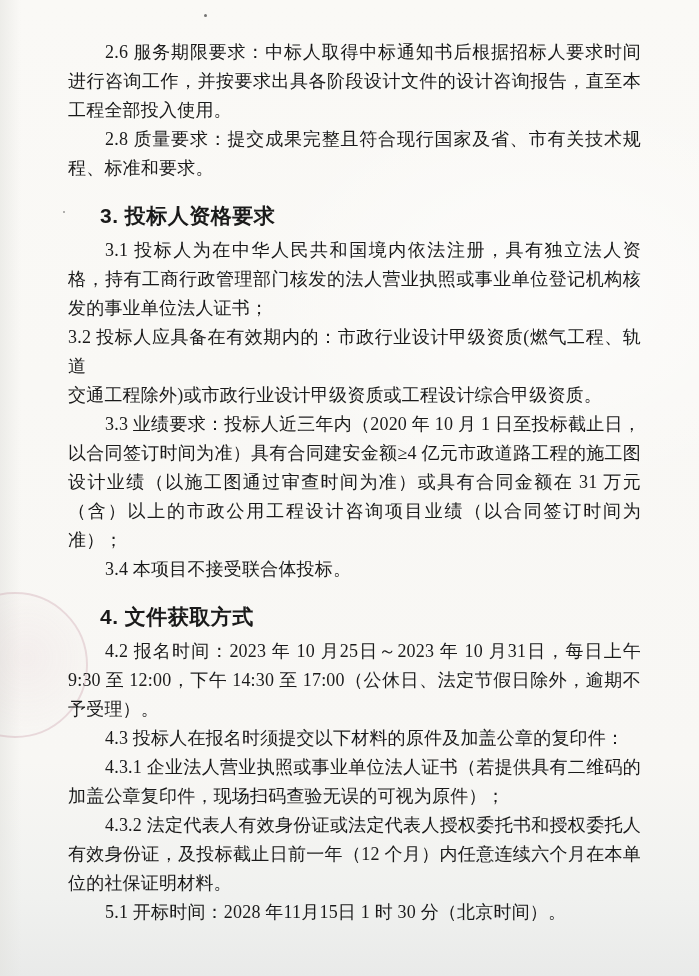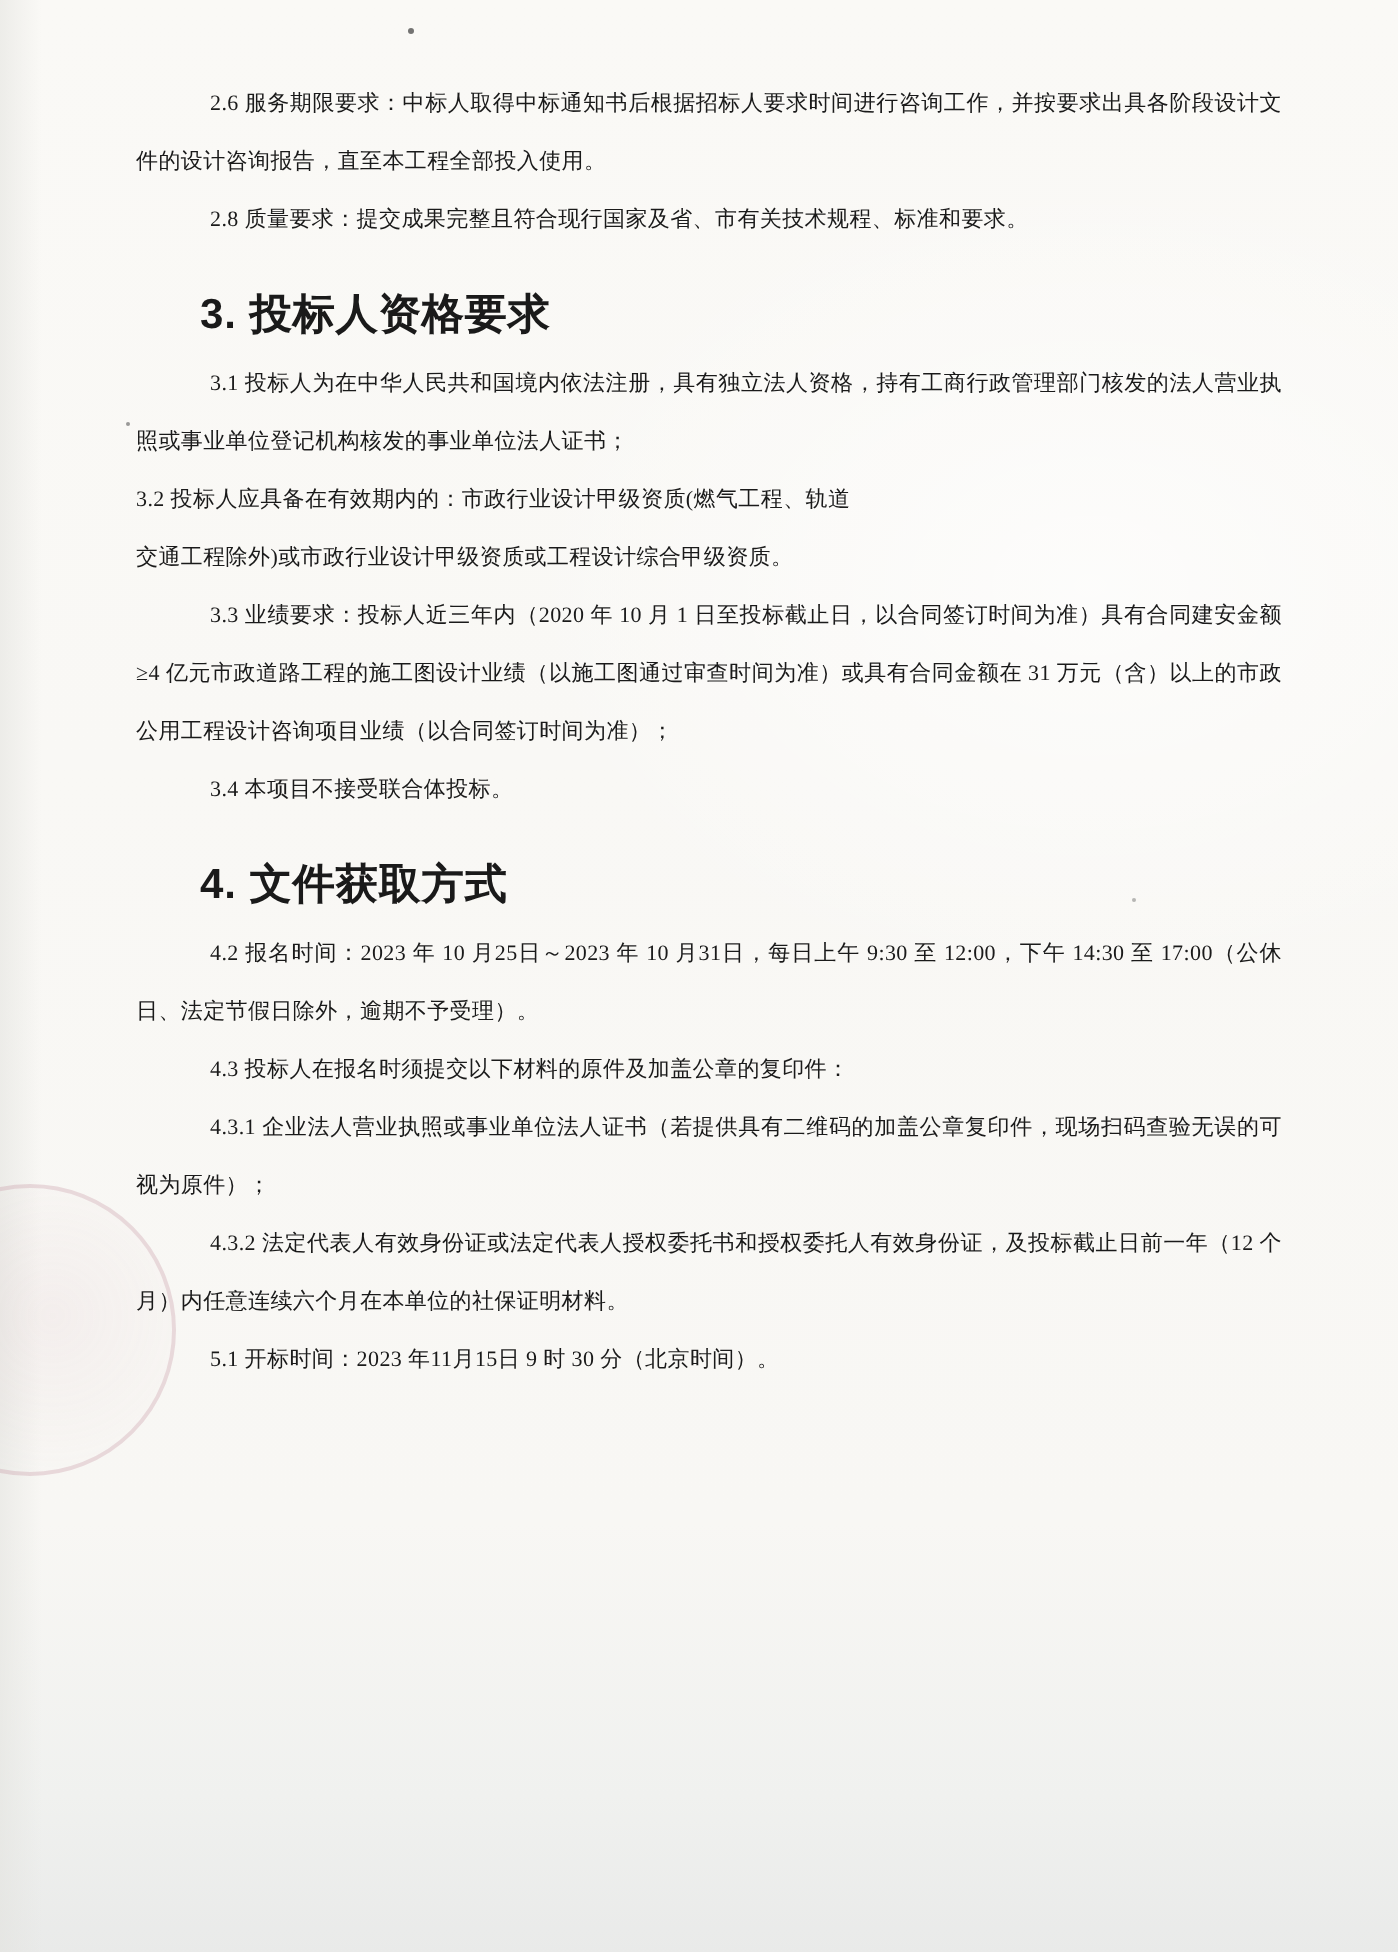--- a/index.html
+++ b/index.html
@@ -21,21 +21,21 @@
       linear-gradient(180deg, #faf9f6 0%, #f8f7f4 78%, #f0f1ef 92%, #e9eae9 100%);
   }
   .content {
     position: absolute;
     left: 68px;
     top: 38px;
     width: 573px;
   }
   .para {
     margin: 0;
-    font-size: 11px;
+    font-size: 18px;
     line-height: 29px;
     text-align: justify;
     text-indent: 37px;
     letter-spacing: 0.2px;
   }
   .para .b { font-weight: normal; }
   .noindent { text-indent: 0; }
   .heading {
     font-family: "Liberation Sans", "DejaVu Sans", sans-serif;
     font-size: 21px;
@@ -85,15 +85,15 @@
     <p class="para"><span>3.1 投标人为在中华人民共和国境内依法注册，具有独立法人资格，持有工商行政管理部门核发的法人营业执照或事业单位登记机构核发的事业单位法人证书；</span></p>
     <p class="para noindent"><span>3.2 投标人应具备在有效期内的：市政行业设计甲级资质(燃气工程、轨道</span></p>
     <p class="para noindent"><span>交通工程除外)或市政行业设计甲级资质或工程设计综合甲级资质。</span></p>
     <p class="para"><span>3.3 业绩要求：投标人近三年内（2020 年 10 月 1 日至投标截止日，以合同签订时间为准）具有合同建安金额≥4 亿元市政道路工程的施工图设计业绩（以施工图通过审查时间为准）或具有合同金额在 31 万元（含）以上的市政公用工程设计咨询项目业绩（以合同签订时间为准）；</span></p>
     <p class="para"><span>3.4 本项目不接受联合体投标。</span></p>
     <h2 class="heading"><span class="b">4. 文件获取方式</span></h2>
     <p class="para"><span>4.2 报名时间：2023 年 10 月</span><span class="b">25</span><span>日～2023 年 10 月</span><span class="b">31</span><span>日，每日上午 9:30 至 12:00，下午 14:30 至 17:00（公休日、法定节假日除外，逾期不予受理）。</span></p>
     <p class="para"><span>4.3 投标人在报名时须提交以下材料的原件及加盖公章的复印件：</span></p>
     <p class="para"><span>4.3.1 企业法人营业执照或事业单位法人证书（若提供具有二维码的加盖公章复印件，现场扫码查验无误的可视为原件）；</span></p>
     <p class="para"><span>4.3.2 法定代表人有效身份证或法定代表人授权委托书和授权委托人有效身份证，及投标截止日前一年（12 个月）内任意连续六个月在本单位的社保证明材料。</span></p>
-    <p class="para"><span>5.1 开标时间：2023 年</span><span class="b">11月15日</span><span> 9 时 30 分（北京时间）。</span></p>
+    <p class="para"><span>5.1 开标时间：2028 年</span><span class="b">11月15日</span><span> 1 时 30 分（北京时间）。</span></p>
   </div>
 </div>
 
 </body></html>

